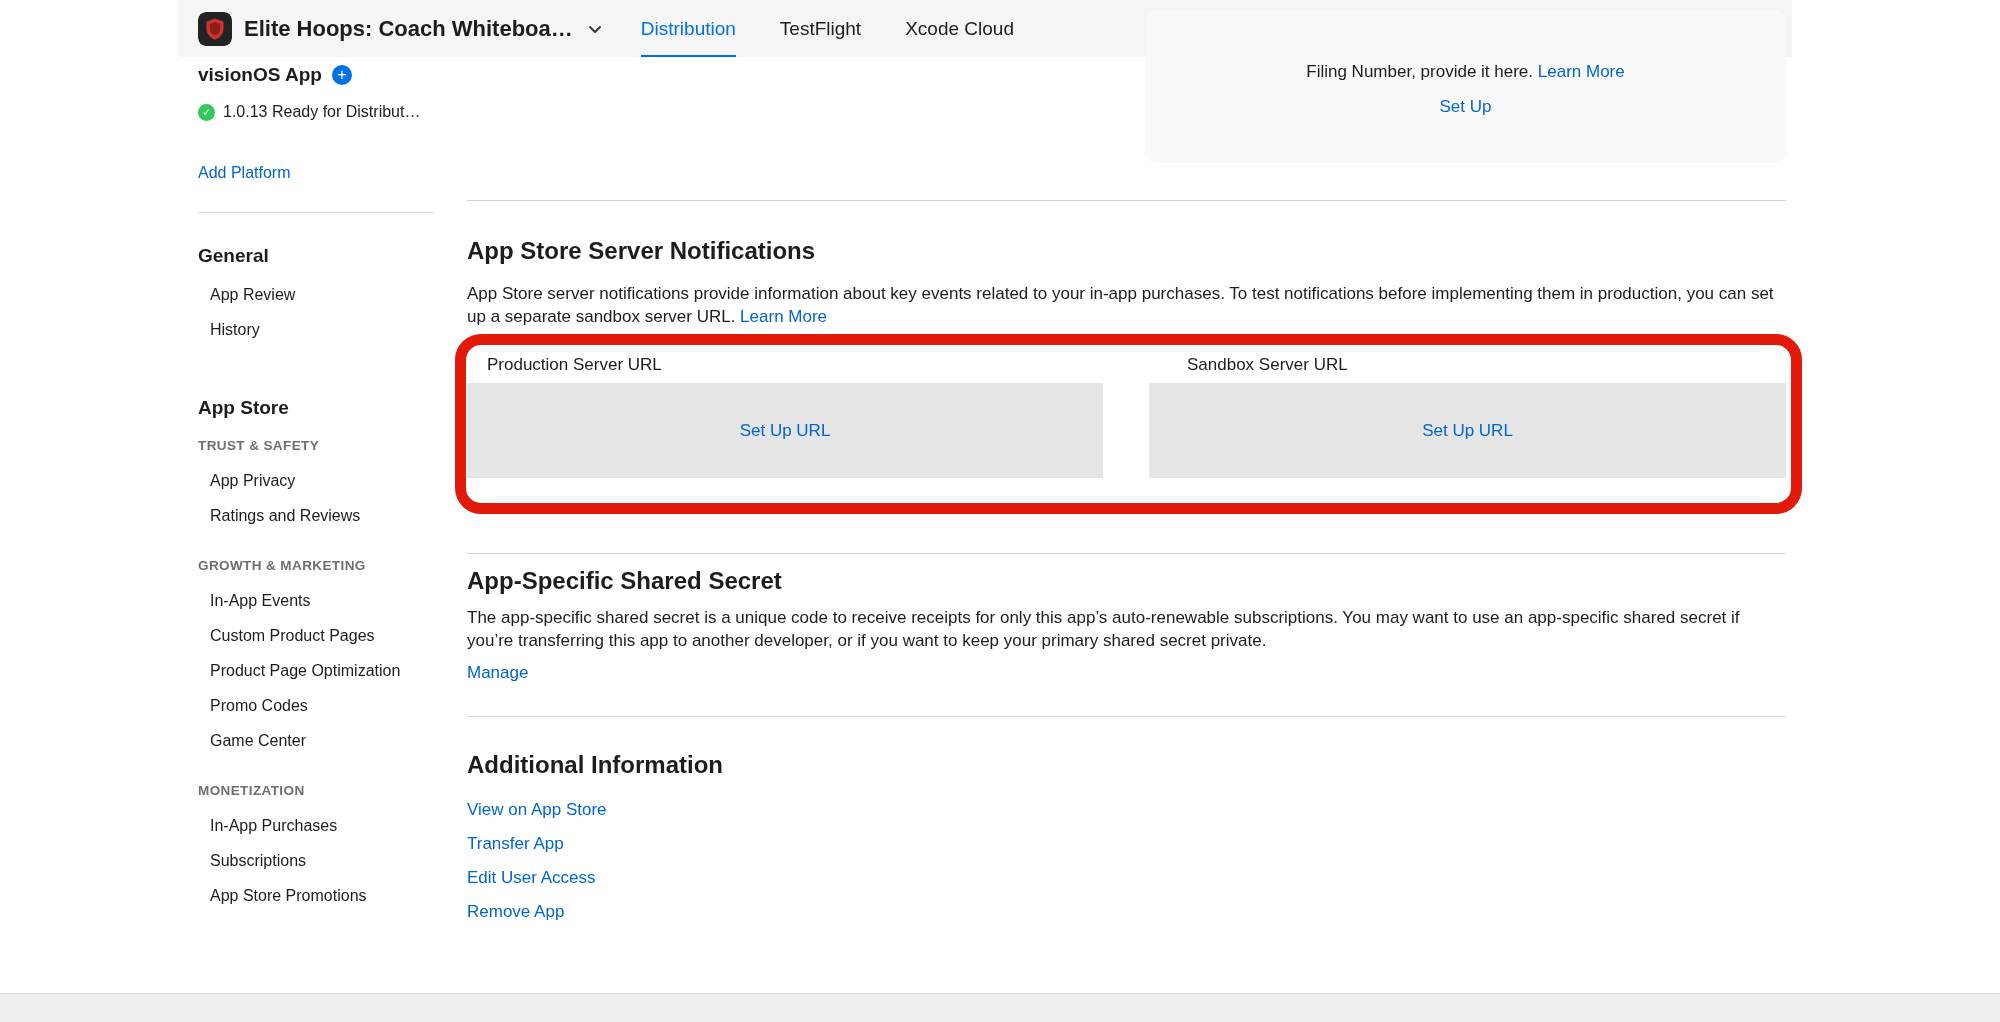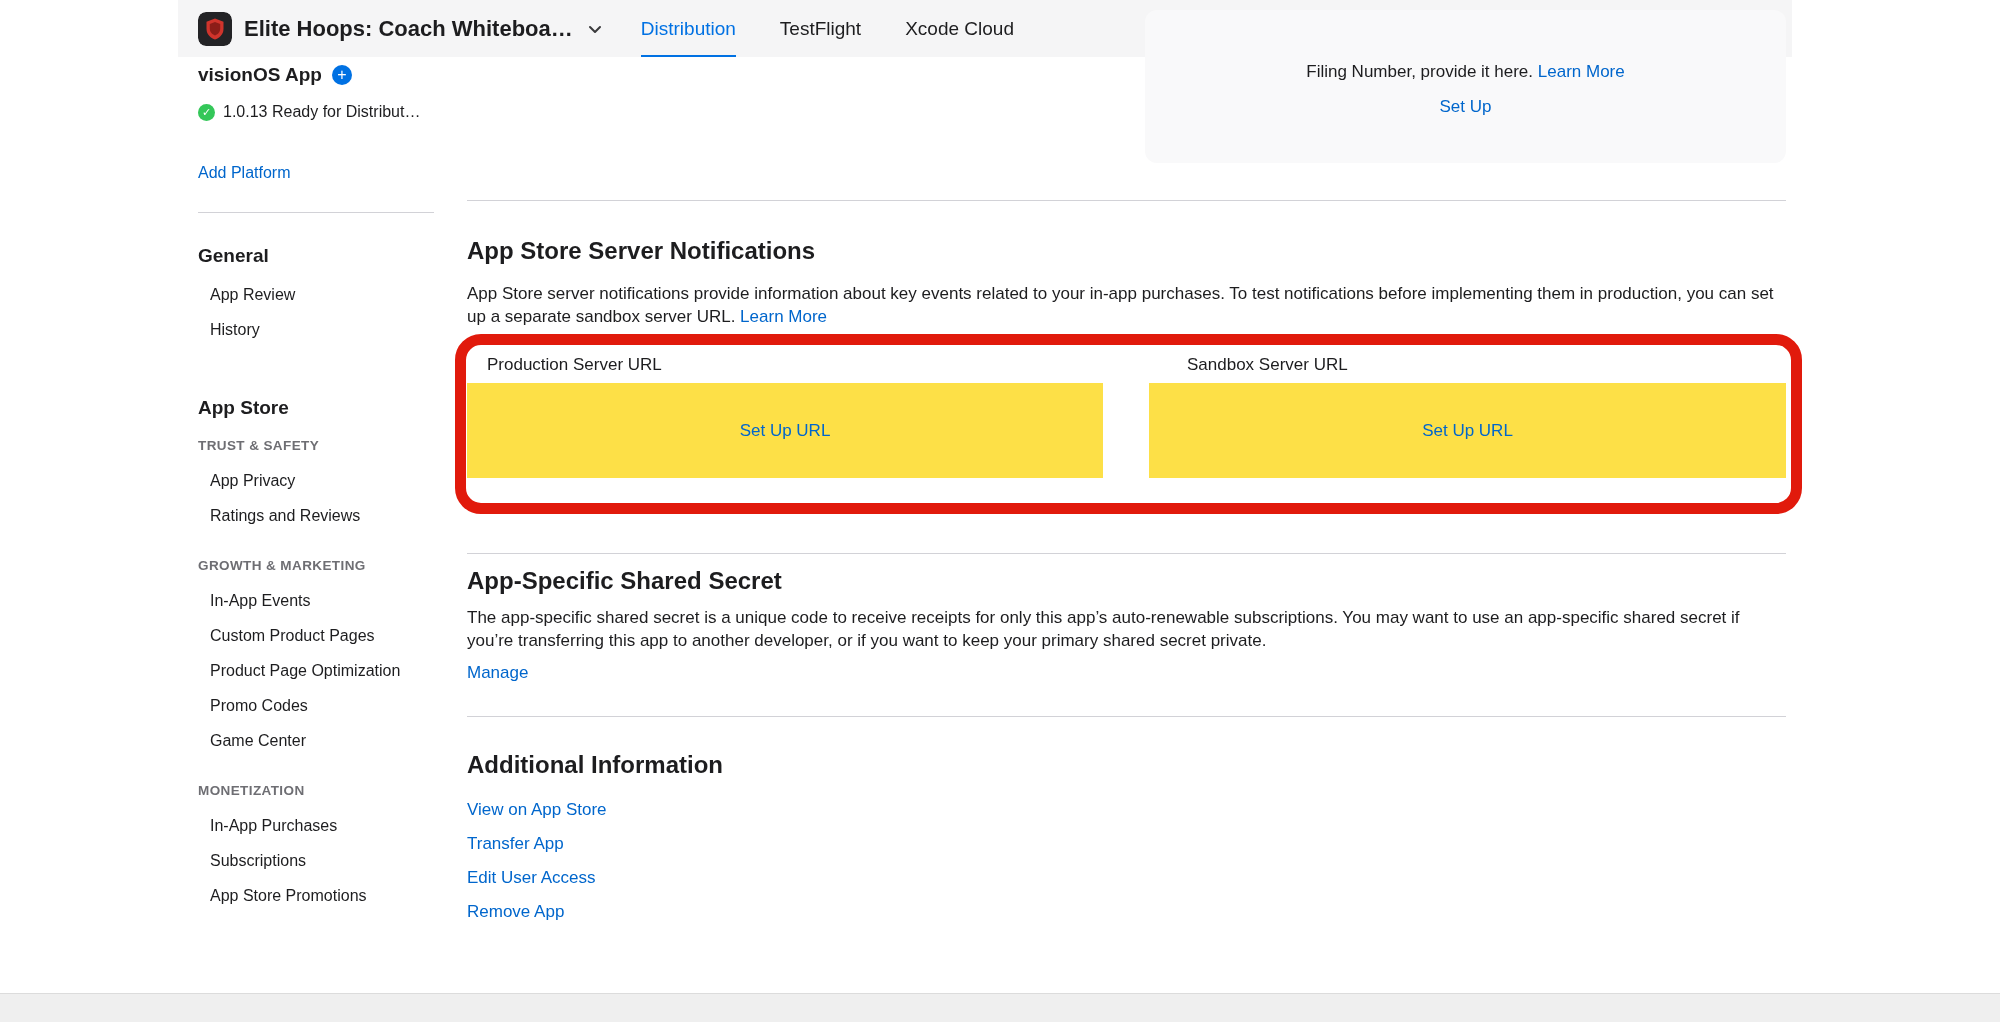--- a/index.html
+++ b/index.html
@@ -76,21 +76,21 @@
   .content{position:absolute;left:467px;top:0;width:1319px;height:1022px;}
   .divider{position:absolute;left:0;width:1319px;border-top:1px solid #d2d2d7;height:0;}
   #hr1{top:200px;} #hr2{top:553px;} #hr3{top:716px;}
   .section-title{position:absolute;left:0;font-size:24px;font-weight:700;line-height:30px;margin:0;}
   #title-notifications{top:236px;} #title-secret{top:566px;} #title-additional{top:750px;}
   .section-desc{position:absolute;left:0;width:1319px;font-size:17px;line-height:23px;}
   #desc-notifications{top:282px;} #desc-secret{top:606px;}
   .panel-label{position:absolute;top:355px;height:20px;font-size:17px;padding-left:20px;}
   .panel-label.left{left:0;} .panel-label.right{left:656px;margin-left:44px;}
   .url-box{
-    position:absolute;top:383px;height:95px;background:#fde047;
+    position:absolute;top:383px;height:95px;background:#e5e5e5;
     display:flex;align-items:center;justify-content:center;font-size:17px;
   }
   .url-box.left{left:0;width:636px;} .url-box.right{left:682px;width:637px;}
   .manage-link{position:absolute;top:663px;height:20px;font-size:17px;}
   .links-list{position:absolute;top:799px;display:flex;flex-direction:column;gap:12px;font-size:17px;}
   .links-list .link{height:22px;display:flex;align-items:center;}
 
   
   .annotation{
     position:absolute;left:455px;top:334px;width:1347px;height:180px;

